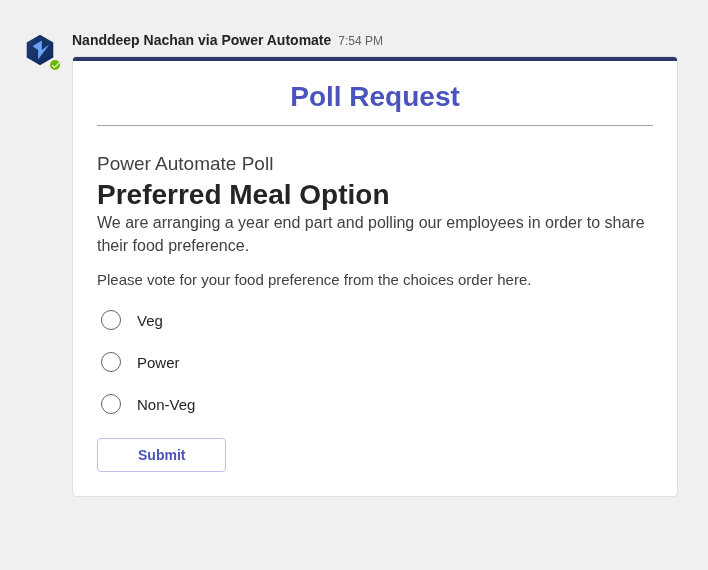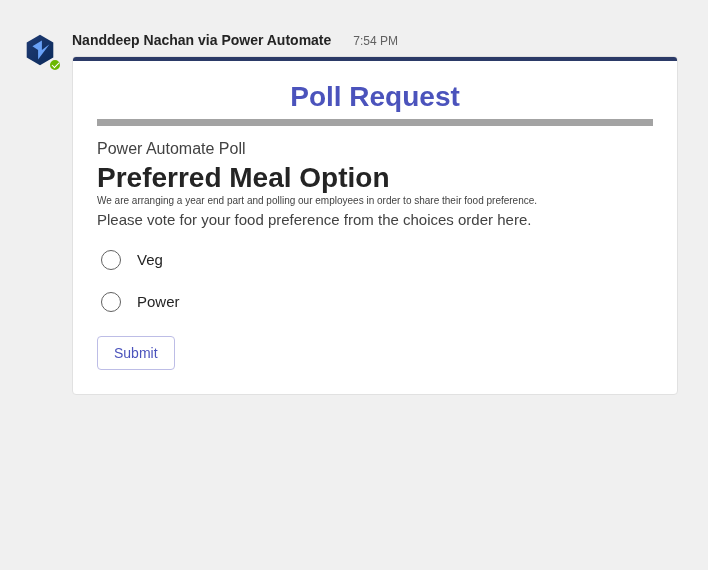--- a/index.html
+++ b/index.html
@@ -53,21 +53,21 @@
       transform: rotate(-45deg) translate(0.5px, -0.5px);
     }
     .content {
       flex: 1;
       display: flex;
       flex-direction: column;
     }
     .header {
       display: flex;
       align-items: baseline;
-      gap: 22px;
+      gap: 7px;
       padding: 12px 0 8px 0;
     }
     .sender {
       font-size: 14px;
       font-weight: 600;
       color: #242424;
     }
     .timestamp {
       font-size: 12px;
       color: #616161;
@@ -83,39 +83,39 @@
       background: #2b3a67;
     }
     .card-body {
       padding: 20px 24px 24px 24px;
     }
     .poll-title {
       text-align: center;
       font-size: 28px;
       font-weight: 700;
       color: #4b53bc;
-      padding-bottom: 6px;
-      border-bottom: 7px solid #a3a3a3;
-      margin-bottom: 14px;
+      padding-bottom: 12px;
+      border-bottom: 1px solid #a3a3a3;
+      margin-bottom: 27px;
     }
     .poll-subtitle {
-      font-size: 16px;
+      font-size: 19px;
       color: #424242;
       margin-bottom: 4px;
     }
     .poll-question {
       font-size: 28px;
       font-weight: 700;
       color: #242424;
     }
     .poll-desc {
-      font-size: 10px;
+      font-size: 16px;
       color: #424242;
       line-height: 1.45;
-      margin-bottom: 2px;
+      margin-bottom: 14px;
     }
     .poll-instruction {
       font-size: 15px;
       color: #424242;
       margin-bottom: 22px;
     }
     .options {
       display: flex;
       flex-direction: column;
       gap: 22px;
@@ -136,26 +136,26 @@
       flex-shrink: 0;
     }
     .option-label {
       font-size: 15px;
       color: #242424;
       text-align: center;
     }
     .submit-btn {
       font-family: inherit;
       font-size: 14px;
-      font-weight: 400;
+      font-weight: 700;
       color: #4b53bc;
       background: #fff;
       border: 1px solid #bdbde6;
       border-radius: 4px;
-      padding: 8px 16px;
+      padding: 8px 40px;
       cursor: pointer;
     }
   </style>
 </head>
 <body>
 
 <div class="avatar-wrap">
   <div class="avatar">
     <svg width="38" height="38" viewBox="0 0 40 40">
       <defs>
@@ -188,18 +188,22 @@
 
       <div class="options">
         <label class="option">
           <span class="radio"></span>
           <span class="option-label">Veg</span>
         </label>
         <label class="option">
           <span class="radio"></span>
           <span class="option-label">Power</span>
         </label>
+        <label class="option">
+          <span class="radio"></span>
+          <span class="option-label">Non-Veg</span>
+        </label>
       </div>
 
       <button class="submit-btn">Submit</button>
     </div>
   </div>
 </div>
 
 </body></html>

